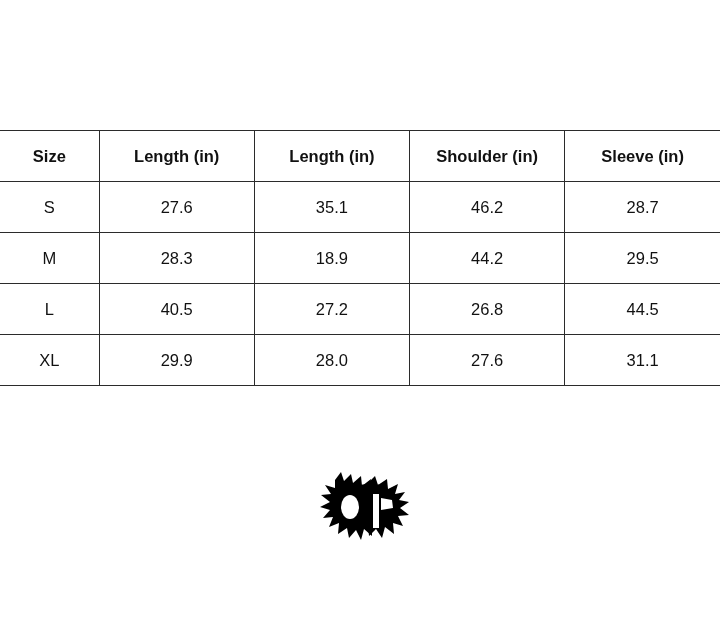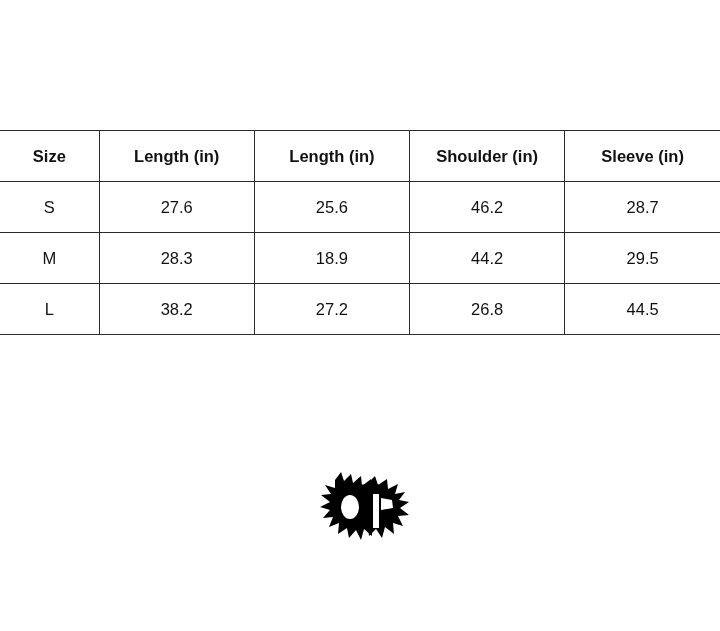--- a/index.html
+++ b/index.html
@@ -91,37 +91,44 @@
           <th class="data-col">Length (in)</th>
           <th class="data-col">Length (in)</th>
           <th class="data-col">Shoulder (in)</th>
           <th class="data-col">Sleeve (in)</th>
         </tr>
       </thead>
       <tbody>
         <tr>
           <td class="size-col">S</td>
           <td class="data-col">27.6</td>
-          <td class="data-col">25.6</td>
+          <td class="data-col">35.1</td>
           <td class="data-col">46.2</td>
           <td class="data-col">28.7</td>
         </tr>
         <tr>
           <td class="size-col">M</td>
           <td class="data-col">28.3</td>
           <td class="data-col">18.9</td>
           <td class="data-col">44.2</td>
           <td class="data-col">29.5</td>
         </tr>
         <tr>
           <td class="size-col">L</td>
-          <td class="data-col">38.2</td>
+          <td class="data-col">40.5</td>
           <td class="data-col">27.2</td>
           <td class="data-col">26.8</td>
           <td class="data-col">44.5</td>
+        </tr>
+        <tr>
+          <td class="size-col">XL</td>
+          <td class="data-col">29.9</td>
+          <td class="data-col">28.0</td>
+          <td class="data-col">27.6</td>
+          <td class="data-col">31.1</td>
         </tr>
       </tbody>
     </table>
   </div>
 
   <div class="logo-block">
     <svg class="logo-svg" width="110" height="90" viewBox="0 0 110 90">
       <g fill="#000000">
 
         <path d="M30 10 L36 2 L39 11 L46 4 L48 13 L56 6 L57 16 L66 9 L65 19 L74 14 L70 23 L80 21 L74 29 L84 30 L76 36 L85 41 L75 43 L82 51 L72 50 L76 60 L67 55 L67 66 L59 59 L56 70 L51 60 L44 68 L42 58 L33 64 L34 53 L24 57 L28 47 L18 48 L25 40 L15 37 L25 32 L16 25 L26 24 L20 15 L30 18 Z"></path>

